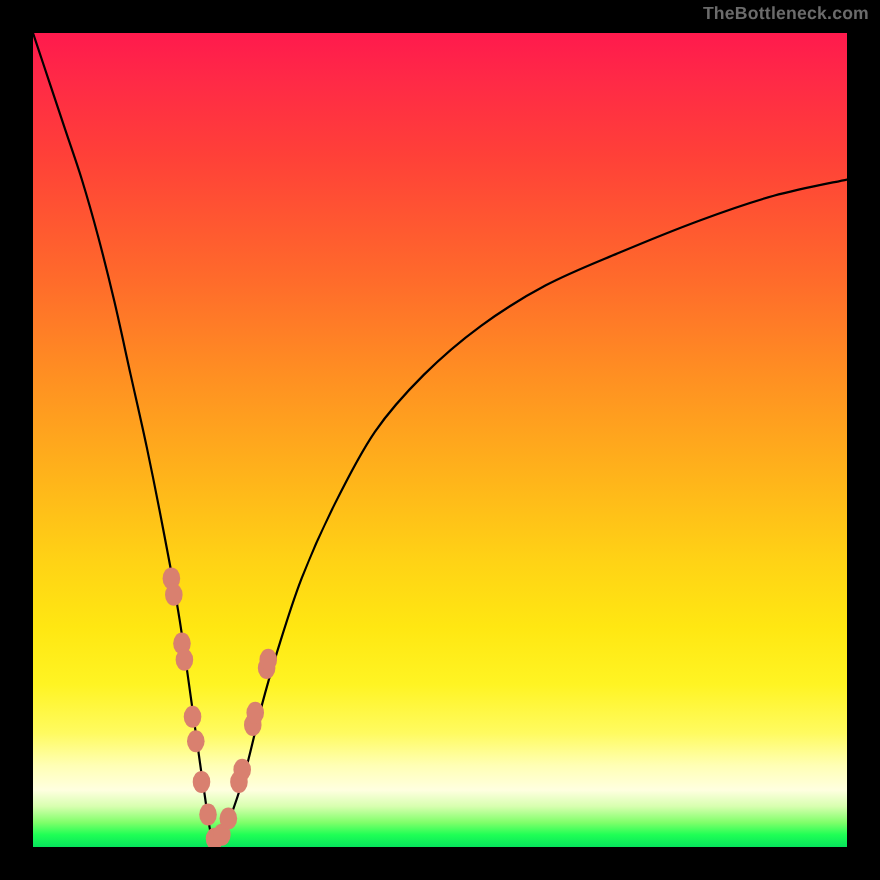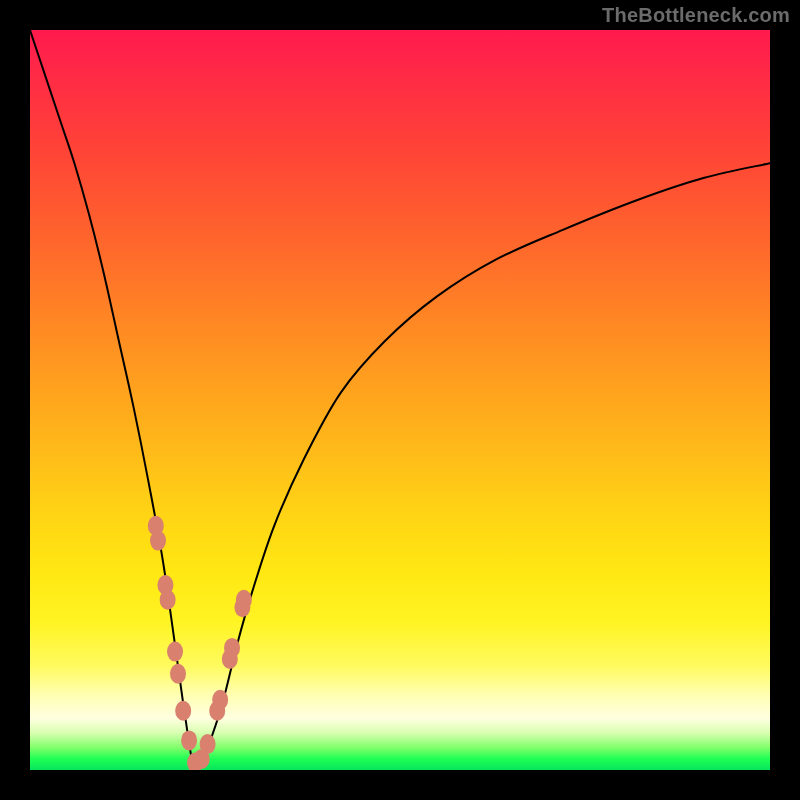--- a/index.html
+++ b/index.html
@@ -49,21 +49,21 @@
       #d8ffb0 95%,
       #7fff6a 97%,
       #1fff55 98.5%,
       #06e45c 100%
     );
   }
   .watermark {
     position: absolute;
     top: 4px;
     right: 10px;
-    font-size: 20px;
+    font-size: 16px;
     font-weight: 600;
     color: #6b6b6b;
     letter-spacing: 0.2px;
     user-select: none;
   }
   svg.curve {
     position: absolute;
     inset: 0;
     width: 100%;
     height: 100%;

